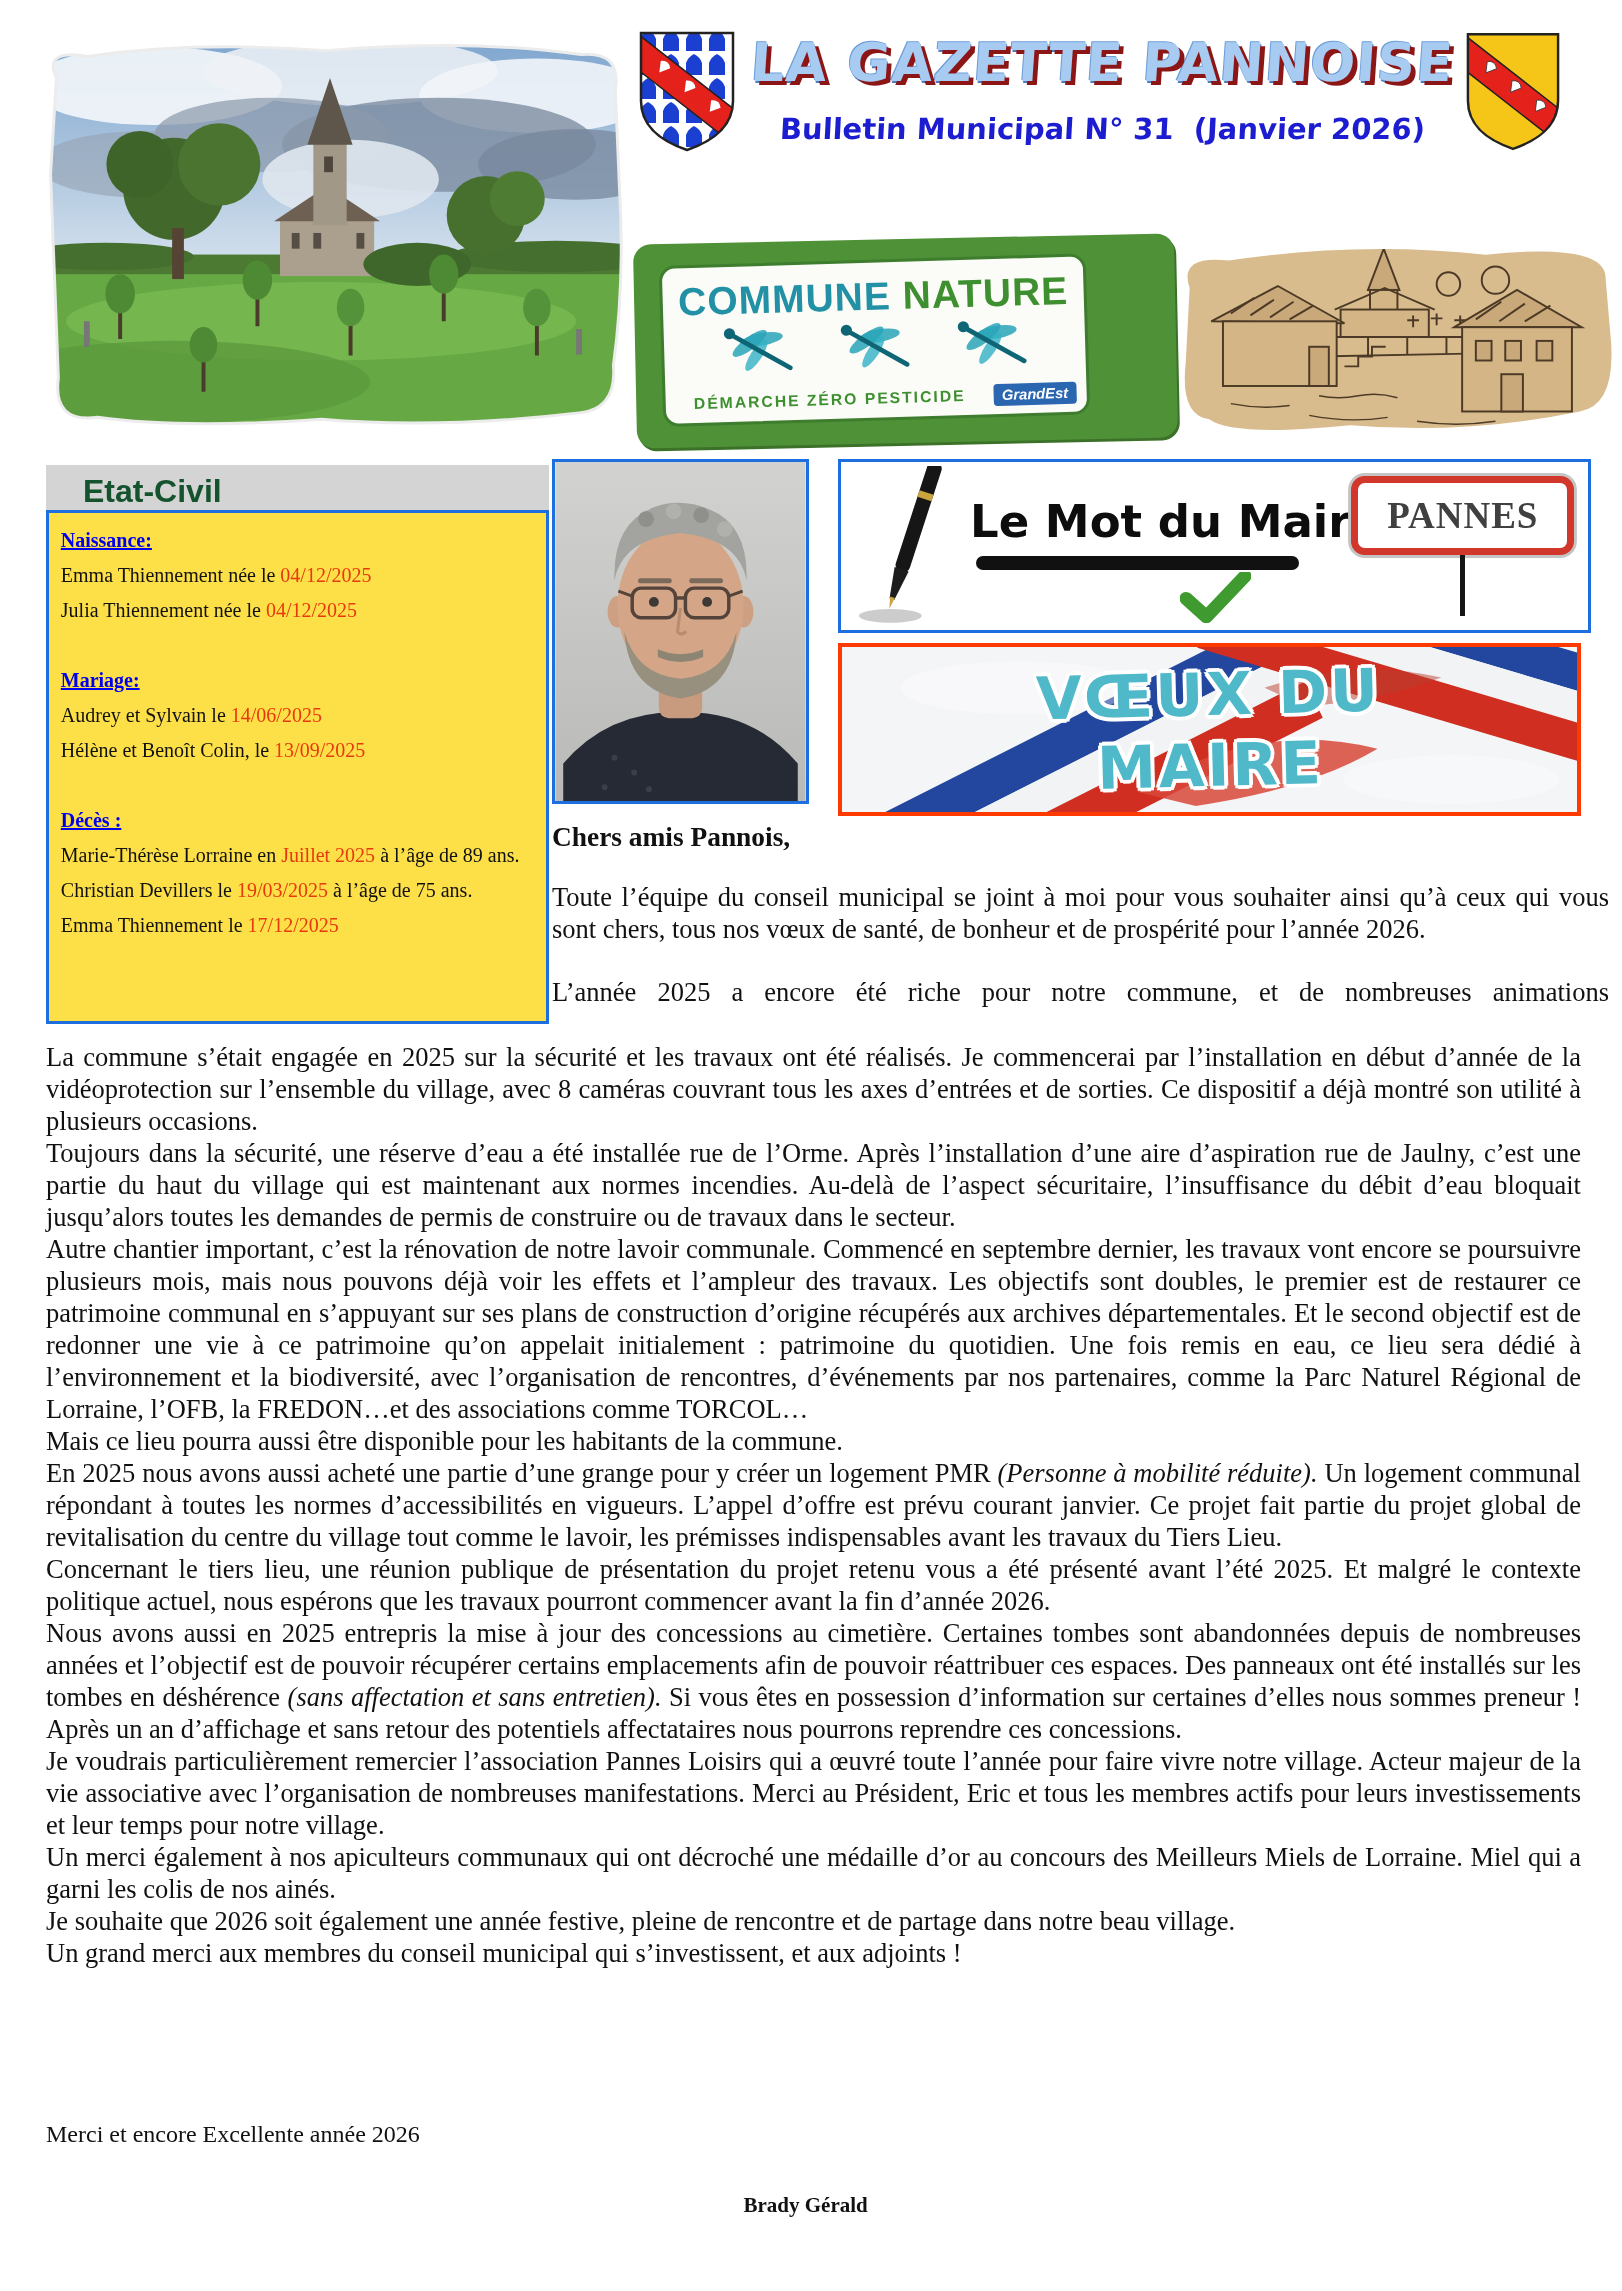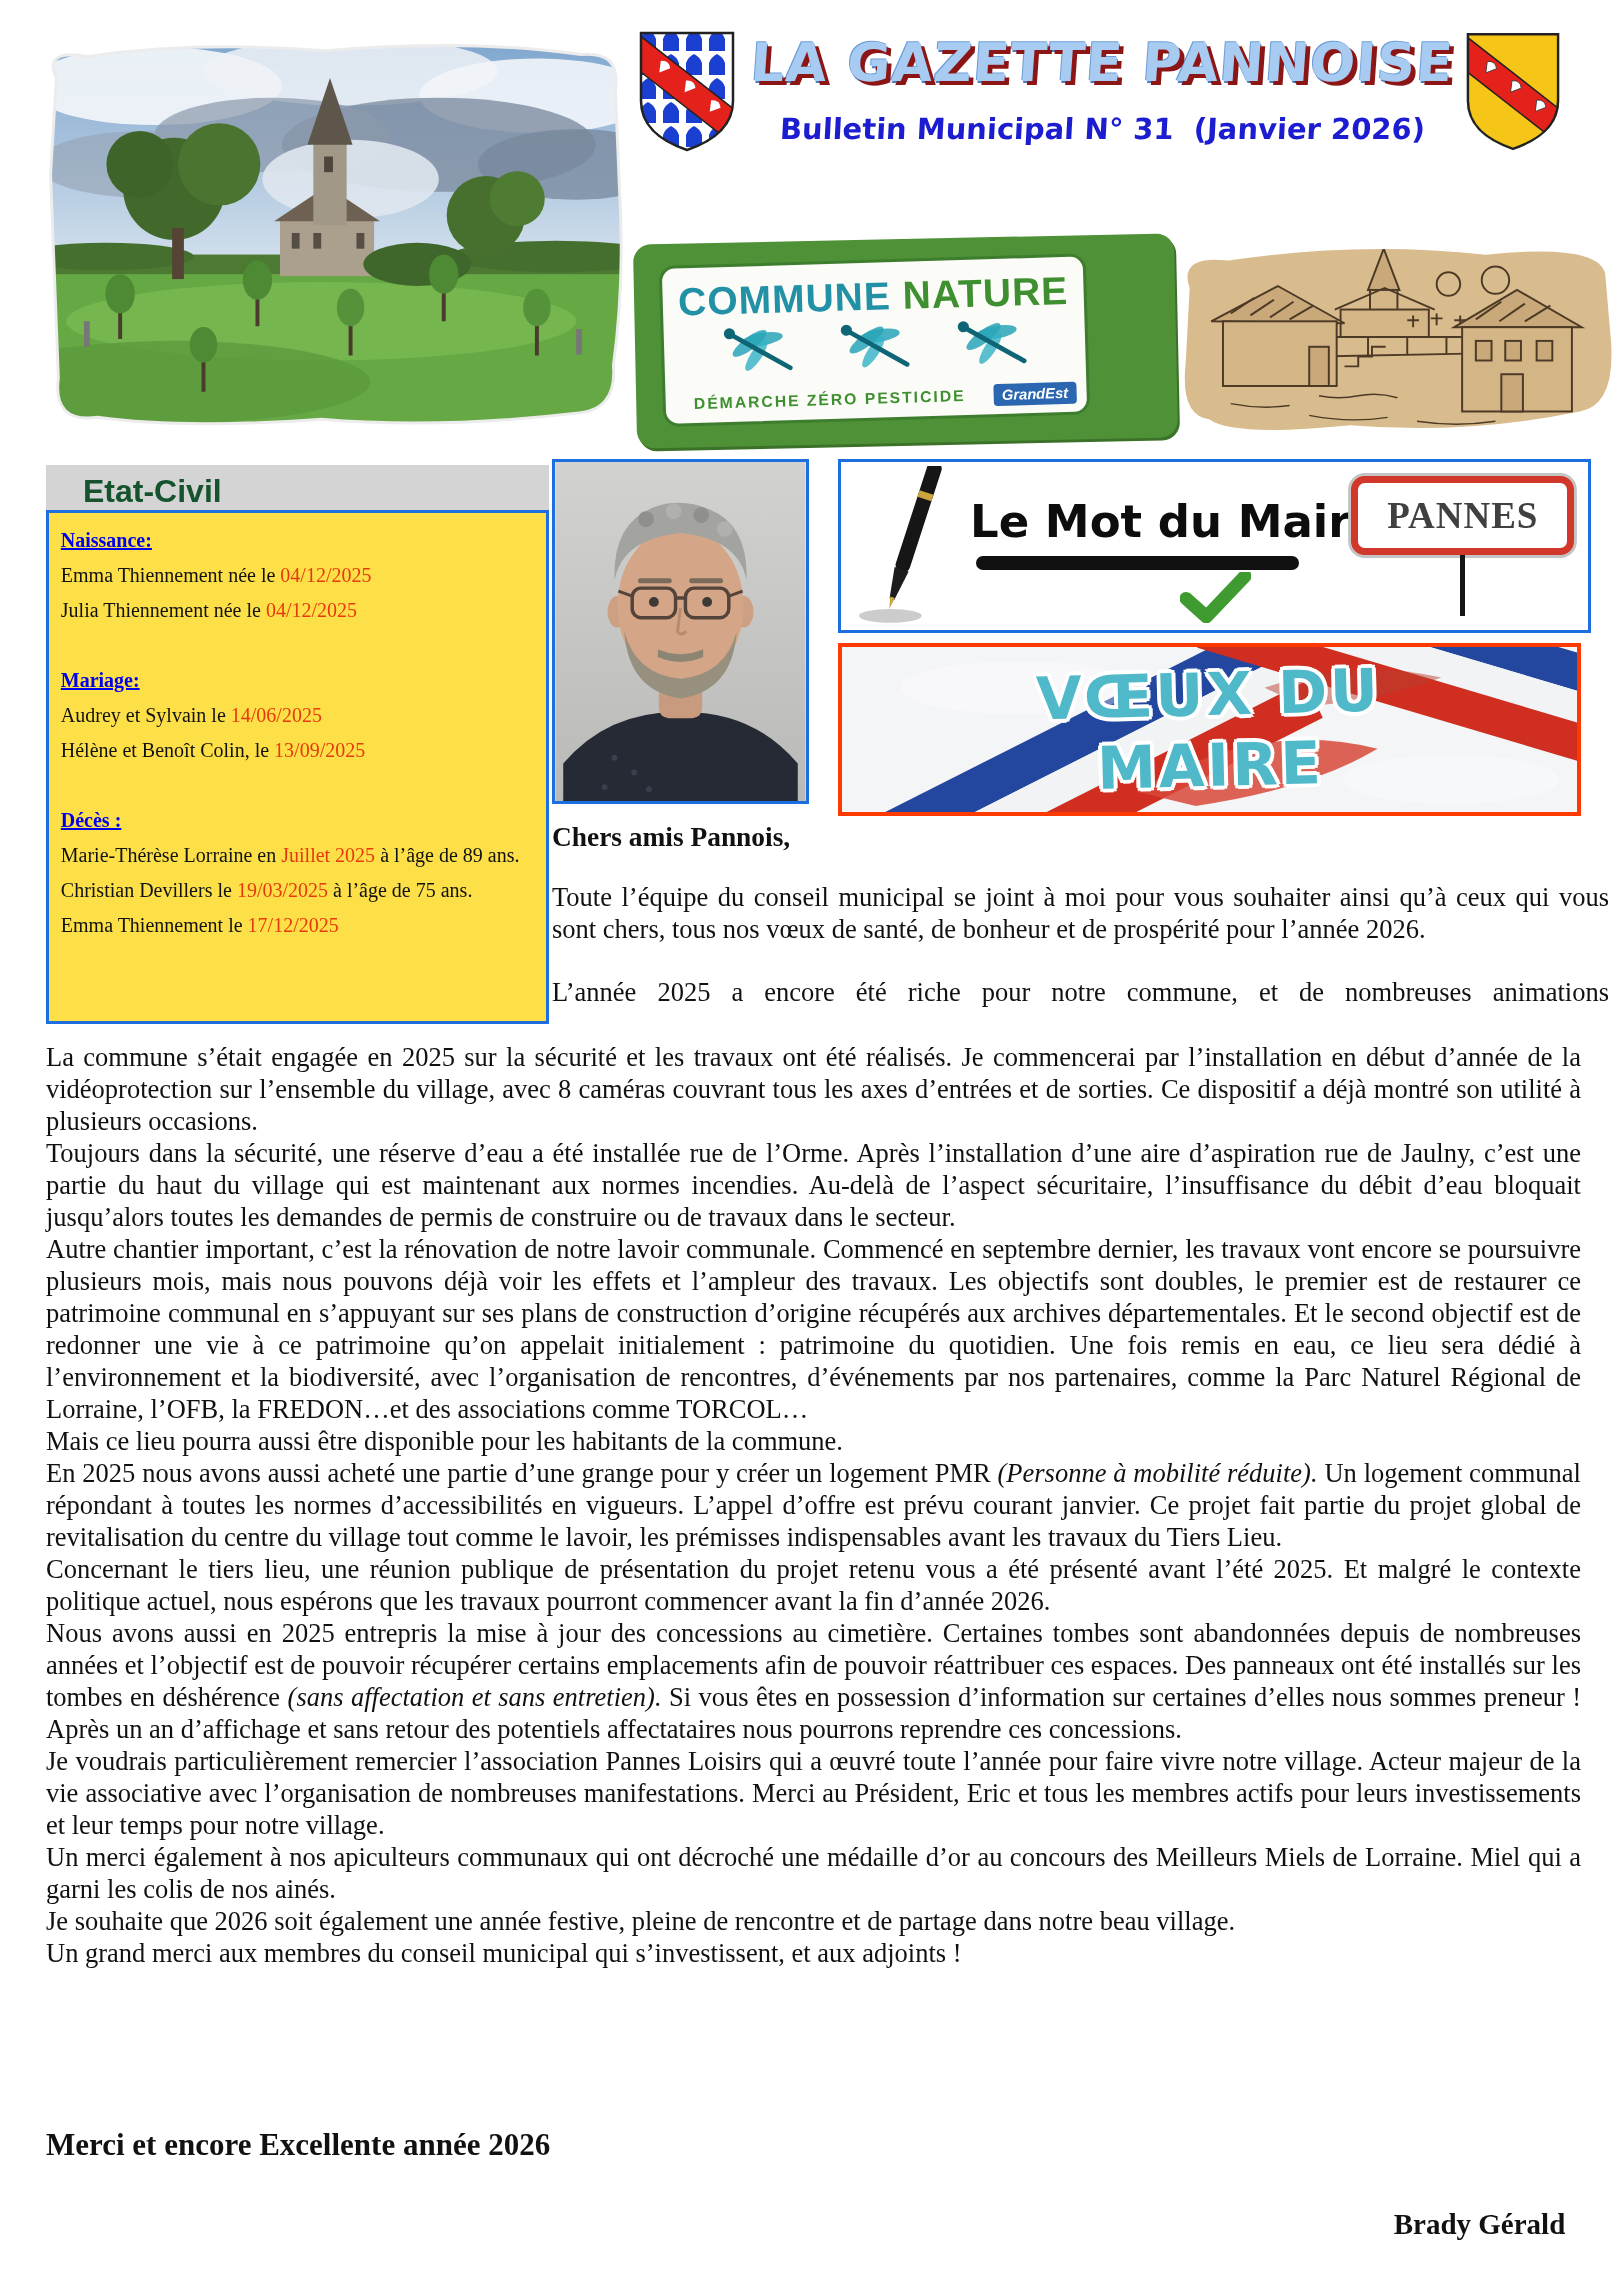--- a/index.html
+++ b/index.html
@@ -76,22 +76,22 @@
                           0 -3.9px 0 #fff,0 3.9px 0 #fff,-3.9px 0 0 #fff,3.9px 0 0 #fff;}
 
   
   .letter-intro{position:absolute;left:552px;top:821px;width:1057px;font-size:26.5px;line-height:32px;}
   .salutation{font-weight:bold;font-size:27.4px;margin:0 0 28px 0;}
   .just{text-align:justify;margin:0;}
   .it{font-style:italic;}
   .stretch{margin-top:31px;text-align:justify;text-align-last:justify;}
   .letter-body{position:absolute;left:46px;top:1041px;width:1535px;font-size:26.5px;line-height:32px;}
   .letter-end{position:absolute;left:46px;top:2098px;width:1535px;}
-  .closing{font-weight:bold;font-size:31px;margin:29px 0 0 0;}
-  .signature{font-weight:bold;font-size:29px;text-align:right;margin:45px 15.7px 0 0;}
+  .closing{font-weight:normal;font-size:24px;margin:23px 0 0 0;}
+  .signature{font-weight:bold;font-size:21px;text-align:center;margin:45px 15.7px 0 0;}
 </style>
 </head>
 <body>
 
 <div class="page">
 
   <svg class="church-photo" viewBox="0 0 618 418">
     <defs>
       <linearGradient id="skyg" x1="0" y1="0" x2="0" y2="1">
         <stop offset="0" stop-color="#7ba3cd"></stop>

